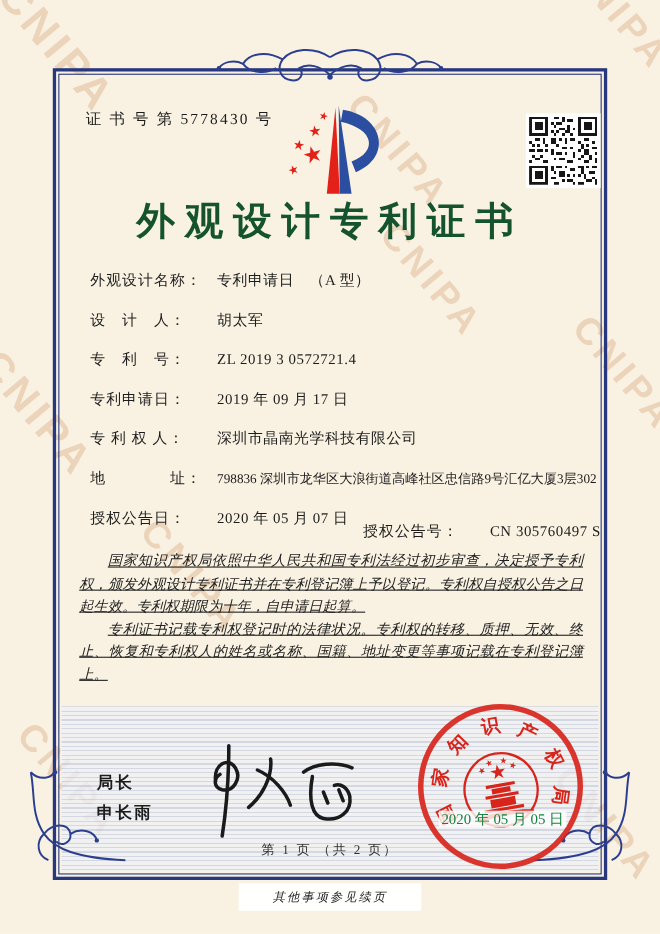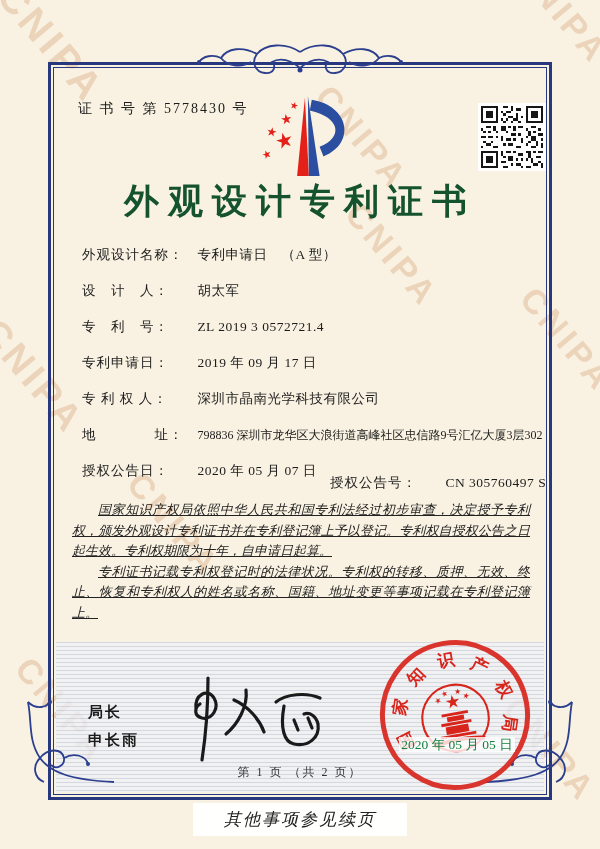--- a/index.html
+++ b/index.html
@@ -37,21 +37,21 @@
   .seal-ring{position:absolute;inset:0;border:5px solid rgba(216,37,28,0.92);border-radius:50%;}
   .seal-char{position:absolute;width:16px;height:16px;text-align:center;font-size:17px;
              font-weight:bold;color:#d8251c;line-height:16px;}
   .seal-emblem{position:absolute;left:37px;top:40px;}
   .seal-date{position:absolute;left:372px;top:736px;width:170px;text-align:center;
              font-size:13.5px;color:#15803d;}
   .seal-date span{background:rgba(255,255,255,0.8);padding:0 2px;}
   .page-info{position:absolute;left:0;top:764px;width:600px;text-align:center;
              font-size:12px;color:#333;letter-spacing:2px;}
   .footer-note{position:absolute;left:50%;top:803px;transform:translateX(-50%);
-               background:rgba(255,255,255,0.95);padding:5px 31px;font-size:17px;
+               background:rgba(255,255,255,0.95);padding:5px 31px;font-size:11px;
                font-style:italic;letter-spacing:2px;color:#222;}
   .ornament-top{position:absolute;left:185px;top:40px;}
   .flourish-bl{position:absolute;left:18px;top:700px;}
   .flourish-br{position:absolute;left:482px;top:700px;transform:scaleX(-1);}
 </style>
 </head>
 <body>
 
 <div class="page">
 

